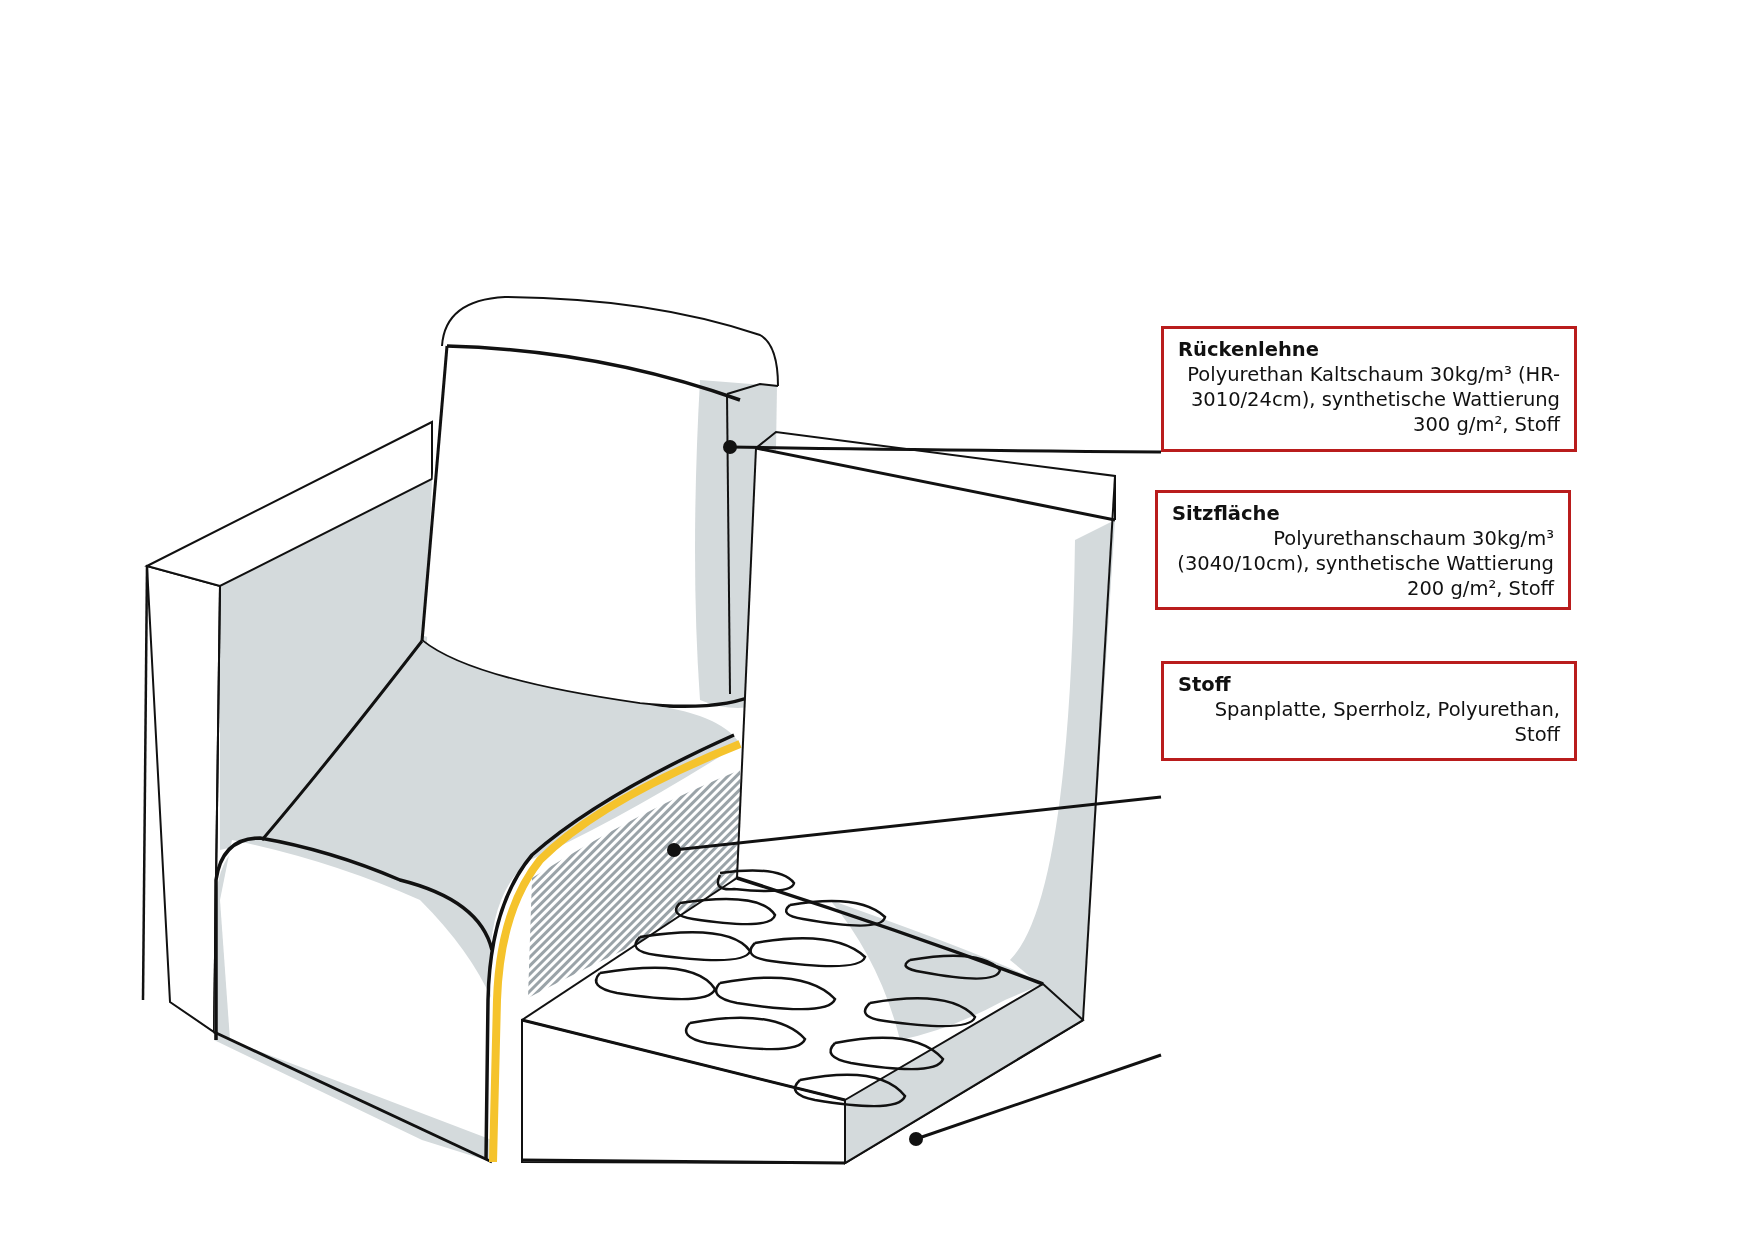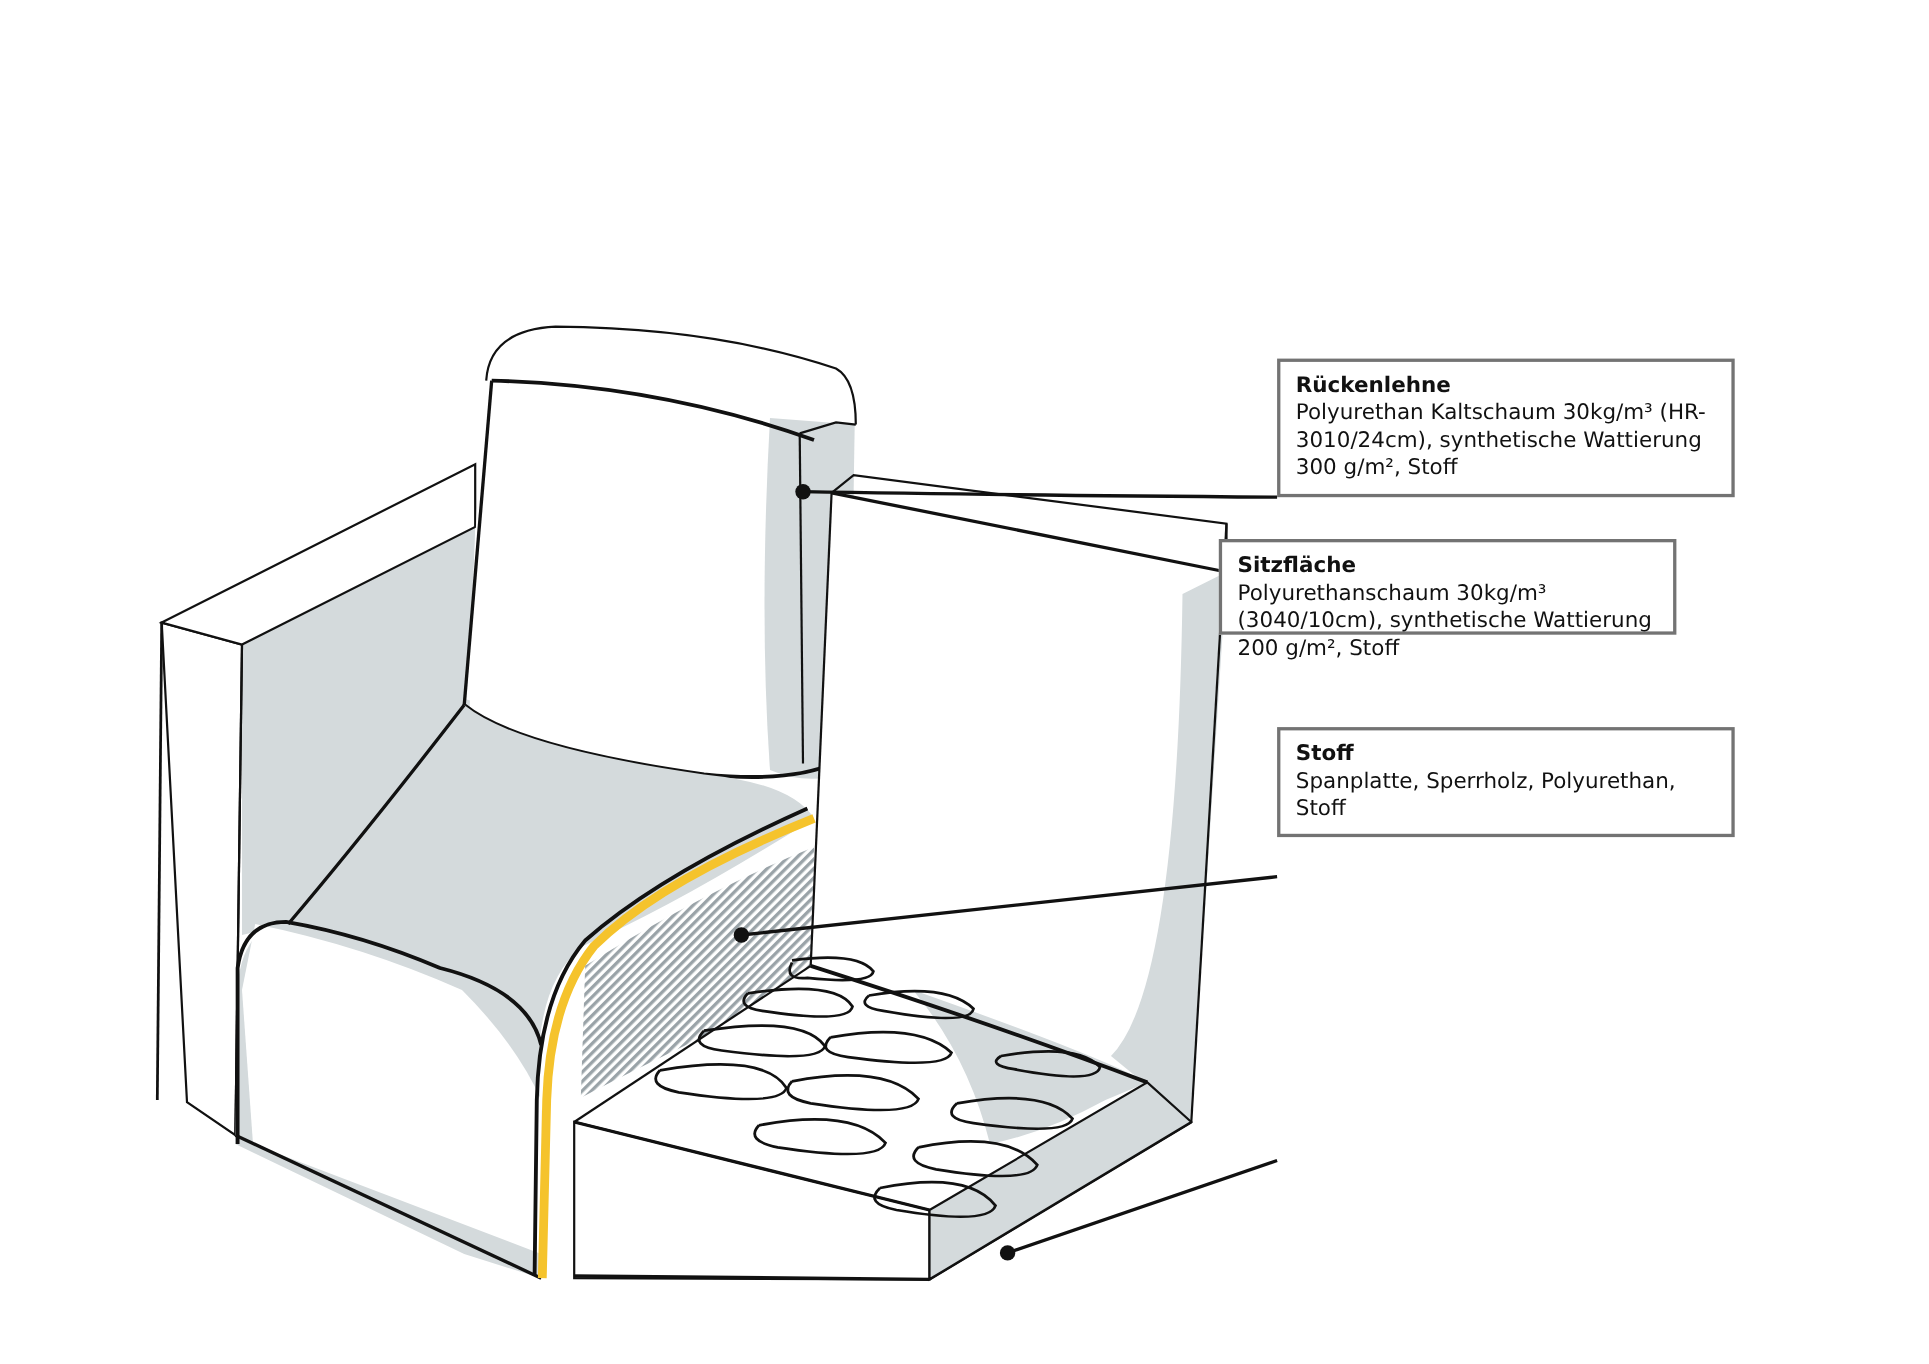--- a/index.html
+++ b/index.html
@@ -1,29 +1,29 @@
 <!DOCTYPE html>
 <html><head>
 <meta charset="utf-8">
 <style>
   html, body { margin: 0; padding: 0; background: #ffffff; }
   body { width: 1754px; height: 1240px; position: relative; overflow: hidden; font-family: "DejaVu Sans", sans-serif; }
   .canvas { position: absolute; left: 0; top: 0; width: 1754px; height: 1240px; }
   .label-box {
     position: absolute;
     box-sizing: border-box;
-    border: 3px solid #737373;
+    border: 3px solid #b91c1c;
     background: #fff;
     padding: 8px 14px 8px 14px;
     color: #111;
     font-size: 19.5px;
     line-height: 25px;
   }
   .label-title { font-weight: bold; display: block; }
-  .label-desc { display: block; white-space: pre-line; }
+  .label-desc { display: block; white-space: pre-line; text-align: right; }
 </style>
 </head>
 <body>
 
 <svg class="canvas" viewBox="0 0 1754 1240" xmlns="http://www.w3.org/2000/svg">
   <defs>
     <pattern id="hatch" patternUnits="userSpaceOnUse" width="6" height="6" patternTransform="rotate(45)">
       <rect width="6" height="6" fill="#ffffff"></rect>
       <rect width="3" height="6" fill="#9aa3a8"></rect>
     </pattern>
@@ -113,21 +113,21 @@
   </g>
 </svg>
 
 <div class="label-box" style="left:1161px; top:326px; width:416px; height:126px;">
   <span class="label-title">Rückenlehne</span>
   <span class="label-desc">Polyurethan Kaltschaum 30kg/m³ (HR-
 3010/24cm), synthetische Wattierung
 300 g/m², Stoff</span>
 </div>
 
-<div class="label-box" style="left:1108px; top:490px; width:416px; height:87px;">
+<div class="label-box" style="left:1155px; top:490px; width:416px; height:120px;">
   <span class="label-title">Sitzfläche</span>
   <span class="label-desc">Polyurethanschaum 30kg/m³
 (3040/10cm), synthetische Wattierung
 200 g/m², Stoff</span>
 </div>
 
 <div class="label-box" style="left:1161px; top:661px; width:416px; height:100px;">
   <span class="label-title">Stoff</span>
   <span class="label-desc">Spanplatte, Sperrholz, Polyurethan, Stoff</span>
 </div>

